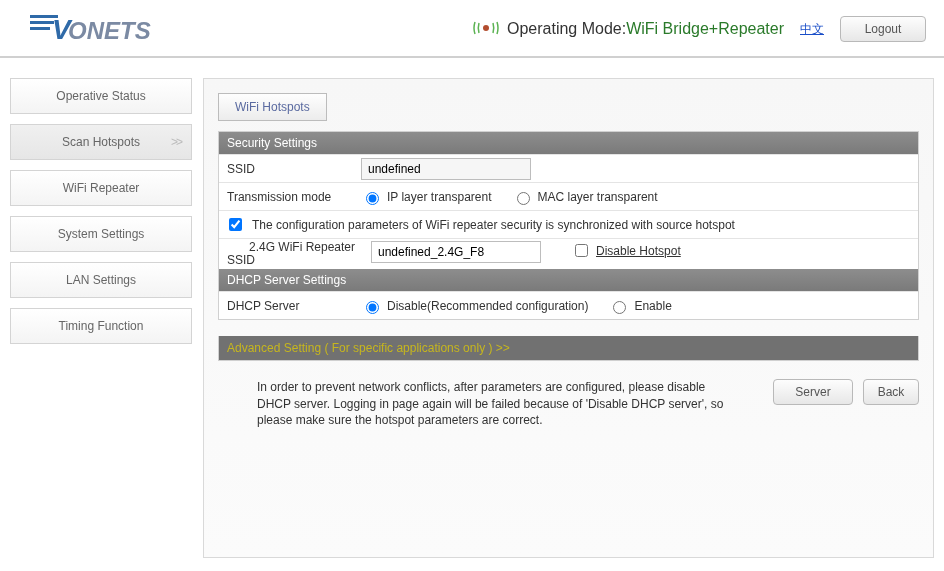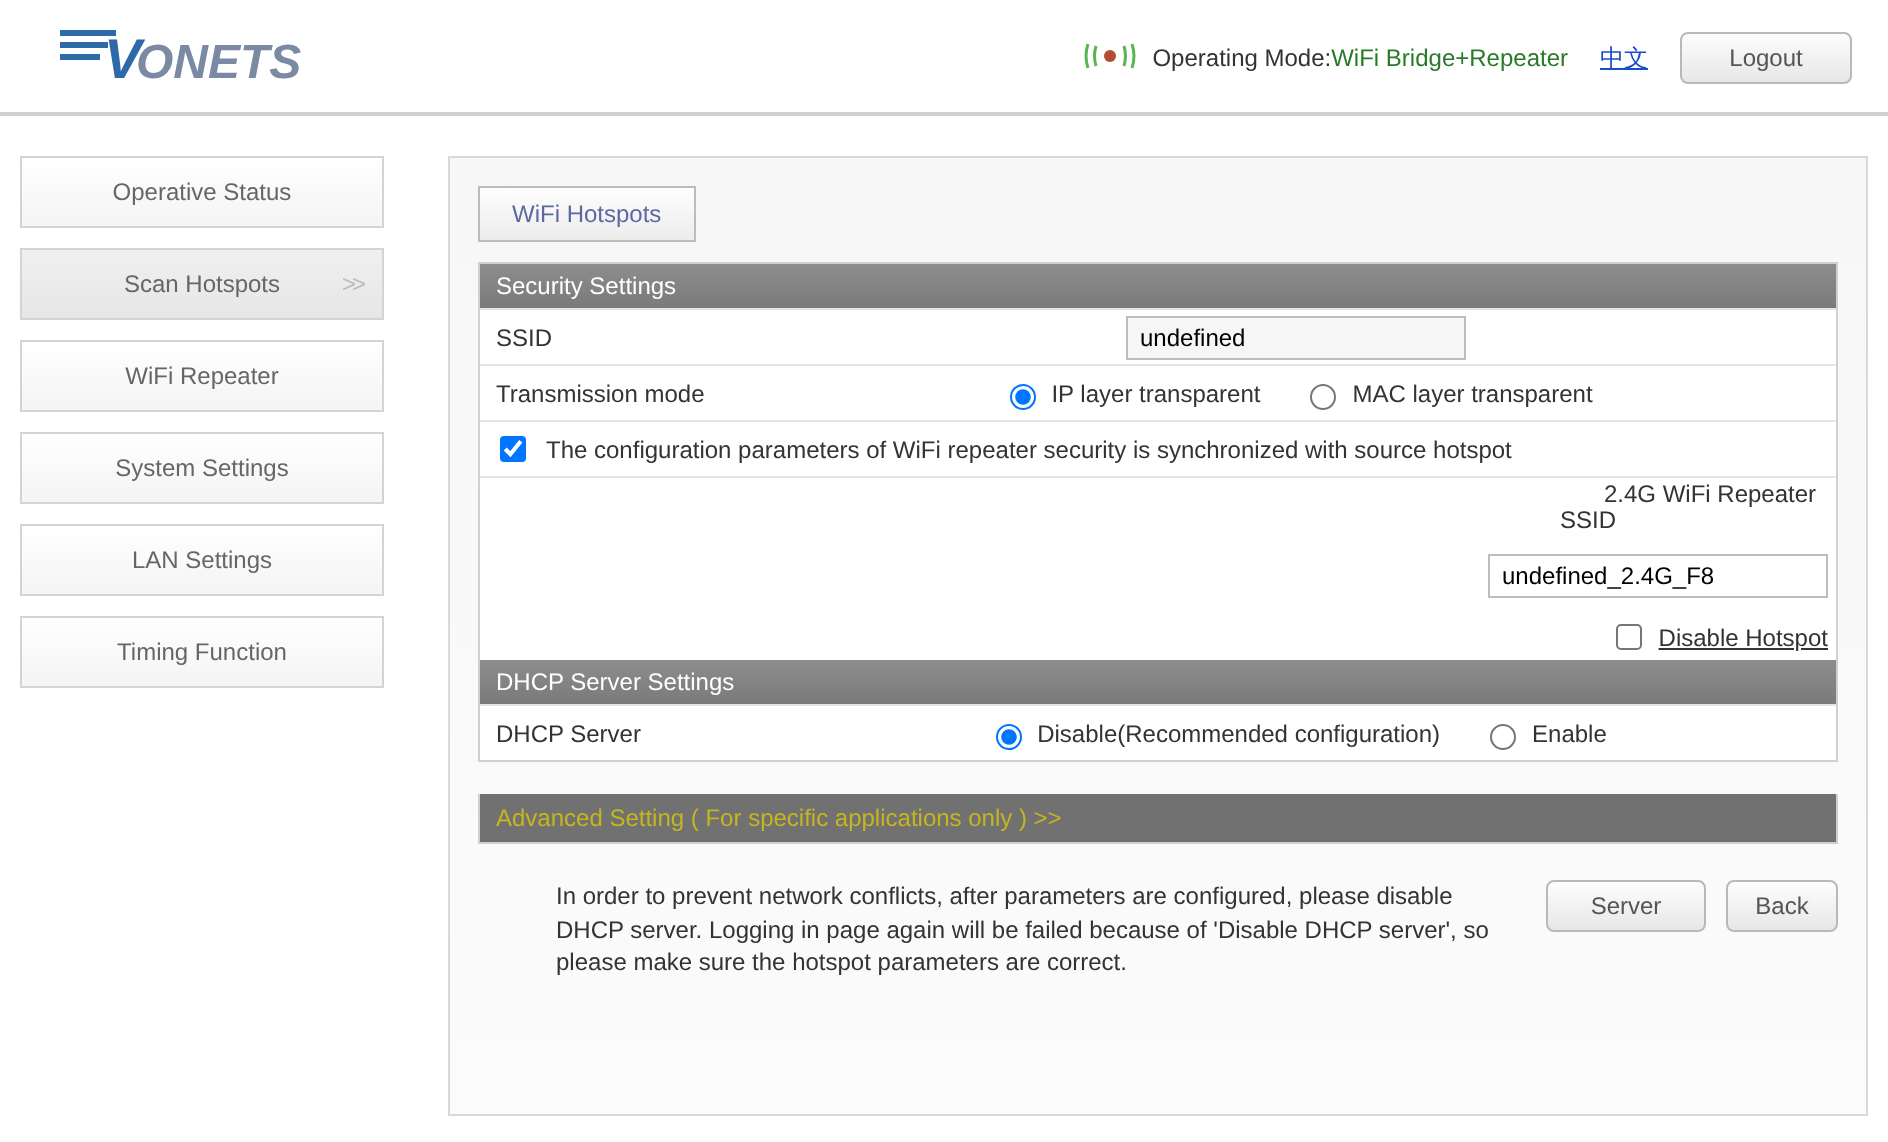--- a/index.html
+++ b/index.html
@@ -22,38 +22,38 @@
     flex: 0 0 auto;
   }
   .logo svg { display: block; }
   .header-right {
     margin-left: auto;
     display: flex;
     align-items: center;
     gap: 6px;
   }
   .sig-icon { display: inline-block; }
-  .op-mode { font-size: 12px; color: #333; }
+  .op-mode { font-size: 16px; color: #333; }
   .op-mode-val { color: #2a7a2a; }
   .lang-link { color: #1a4ec8; text-decoration: underline; margin: 0 10px; }
   .logout-btn {
     display: inline-block;
     min-width: 86px;
     text-align: center;
     padding: 5px 22px;
     border: 1px solid #b9b9b9;
     border-radius: 4px;
     background: linear-gradient(#fdfdfd, #e7e7e7);
     color: #555;
     cursor: pointer;
   }
   .main {
     display: flex;
     padding: 20px 10px 14px 10px;
-    gap: 32px;
+    gap: 11px;
   }
   .sidebar {
     width: 182px;
     flex: 0 0 auto;
     display: flex;
     flex-direction: column;
     gap: 10px;
   }
   .side-item {
     border: 1px solid #d4d4d4;
@@ -113,46 +113,44 @@
   .lbl {
     width: 138px;
     padding-left: 4px;
     color: #333;
   }
   .val {
     flex: 1;
     display: flex;
     align-items: center;
     gap: 20px;
-    justify-content: center;
   }
   input[type=text] {
     border: 1px solid #bdbdbd;
     background: #f6f6f6;
     padding: 3px 6px;
     font-size: 12px;
     width: 170px;
   }
   input[type=text].editable { background: #fff; }
   input[type=radio], input[type=checkbox] { margin-right: 4px; vertical-align: middle; }
   .radio-opt, .chk-opt { display: inline-flex; align-items: center; gap: 4px; }
   .sync-row {
     display: flex;
     align-items: center;
     gap: 6px;
     padding: 4px 6px;
     border-top: 1px solid #e4e4e4;
   }
   .ssid-row {
     display: flex;
-    align-items: flex-end;
+    align-items: flex-start;
     border-top: 1px solid #e4e4e4;
     padding: 2px 4px;
     gap: 10px;
-    flex-direction: column;
   }
   .ssid-label {
     width: 138px;
     padding-left: 4px;
     line-height: 1.1;
     display: flex;
     flex-direction: column;
     align-items: flex-start;
   }
   .ssid-label .line1 { margin-left: 22px; }

